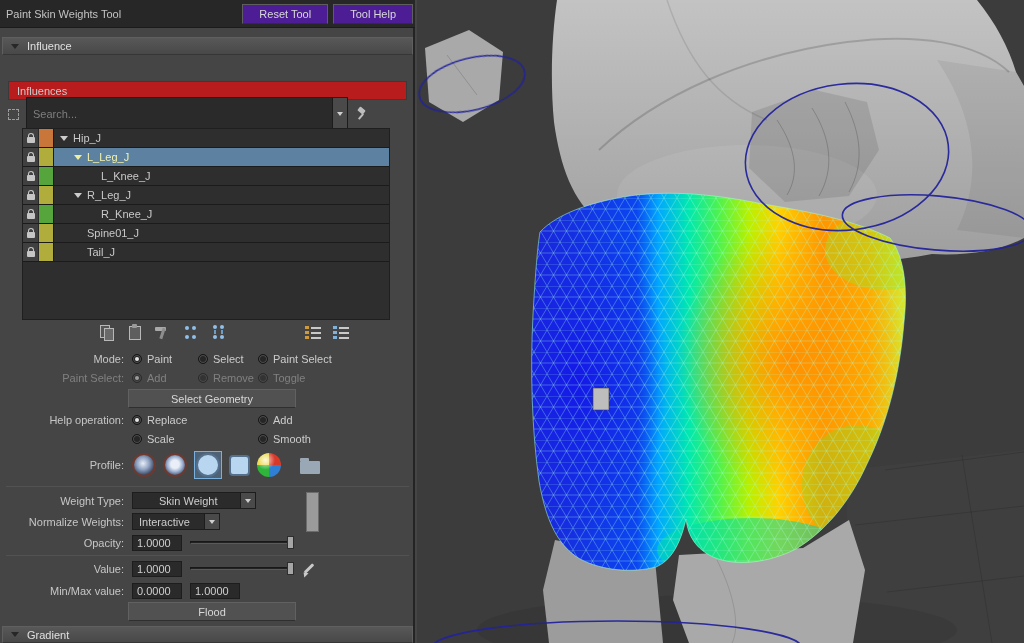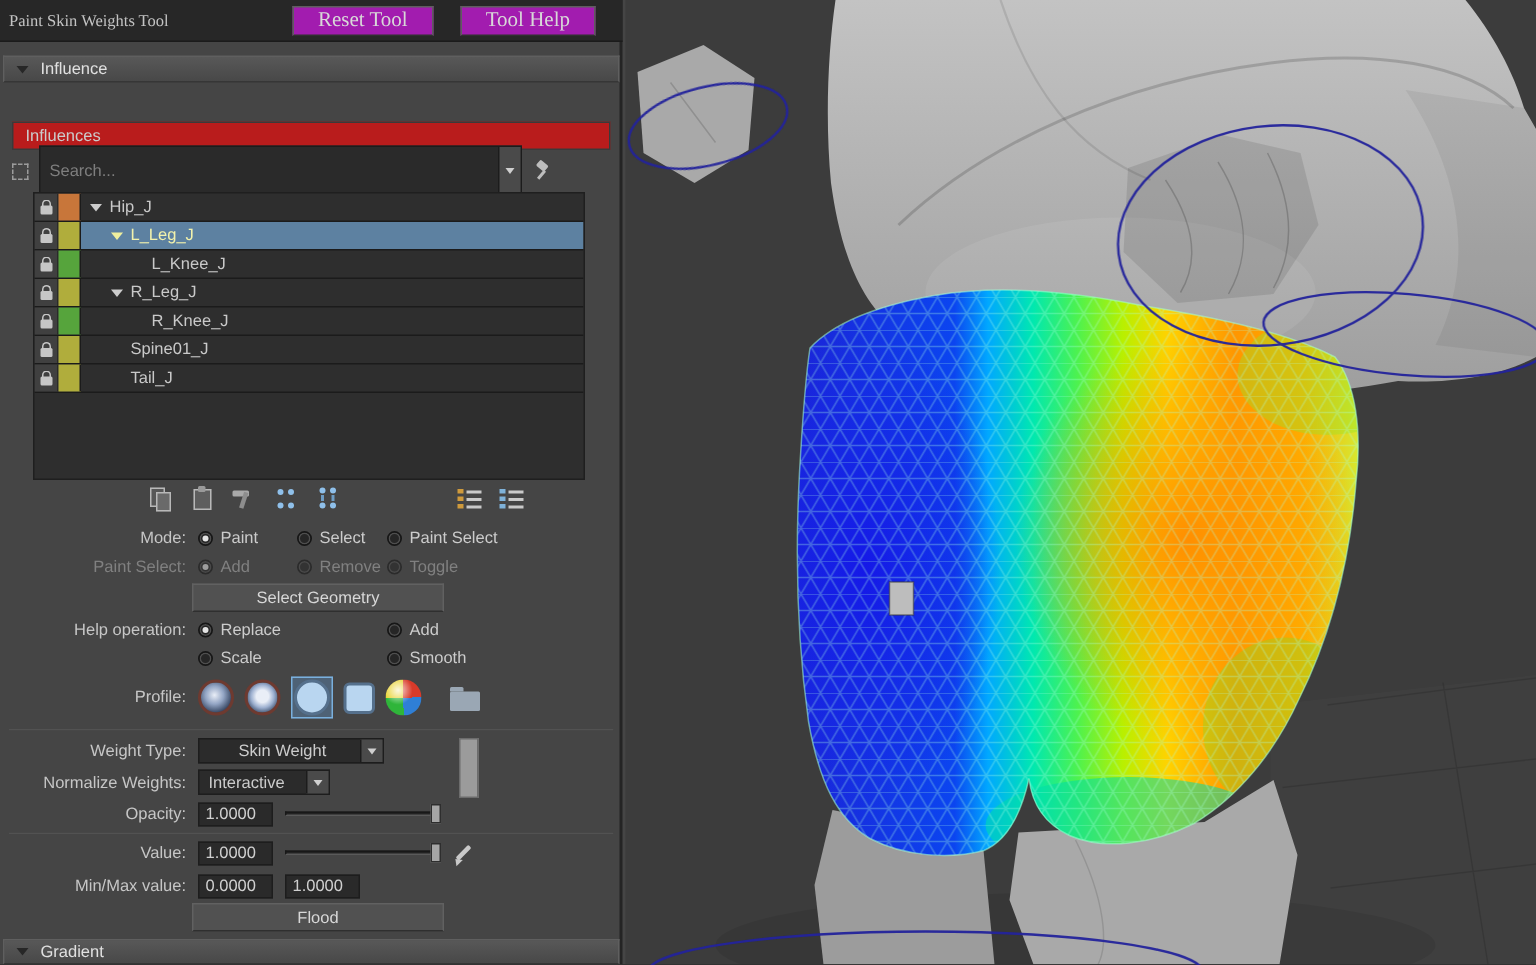--- a/index.html
+++ b/index.html
@@ -6,24 +6,24 @@
   html,body { background:#2b2b2b; }
   .app {
     position:relative; width:1024px; height:643px; overflow:hidden;
     background:#454545; font-family:"Liberation Sans", sans-serif;
     font-size:11px; color:#cccccc; user-select:none;
   }
   
   .panel { position:absolute; left:0; top:0; width:415px; height:643px; background:#454545; border-right:2px solid #242424; }
   .row { position:absolute; left:0; width:415px; display:flex; align-items:center; }
 
-  .titlebar { top:0; height:28px; background:#272727; border-bottom:1px solid #1b1b1b; padding:0 18px 0 6px;font-family:Liberation Serif, serif; }
+  .titlebar { top:0; height:28px; background:#272727; border-bottom:1px solid #1b1b1b; padding:0 2px 0 6px; }
   .titlebar .ttl { flex:1; color:#c3c3c3; font-size:11px; }
-  .tbtn { height:20px; padding:0 16px; background:#a21caf; border:1px solid #5e5e5e; border-bottom-color:#303030;
-          color:#d8d8d8; font-size:14px; font-family:inherit; margin-left:18px; cursor:pointer; }
+  .tbtn { height:20px; padding:0 16px; background:#4c1d95; border:1px solid #5e5e5e; border-bottom-color:#303030;
+          color:#d8d8d8; font-size:11px; font-family:inherit; margin-left:5px; cursor:pointer; }
 
   .sechdr { position:absolute; left:2px; width:411px; height:18px; display:flex; align-items:center;
             background:linear-gradient(#585858,#484848); border:1px solid #5f5f5f; border-bottom-color:#363636; color:#e0e0e0; }
   .hdr-influence { top:37px; }
   .hdr-gradient { top:626px; height:17px; }
   .hdrtri { width:0; height:0; border-left:4px solid transparent; border-right:4px solid transparent; border-top:5px solid #272727; margin:0 8px; }
 
   .sortrow { top:59px; height:18px; padding-left:18px; }
   .radio { display:flex; align-items:center; gap:5px; cursor:pointer; }
   .rb { width:10px; height:10px; border-radius:50%; background:#262626; border:1px solid #161616; box-shadow:inset 0 0 0 1px #4e4e4e; position:relative; flex:none; }

